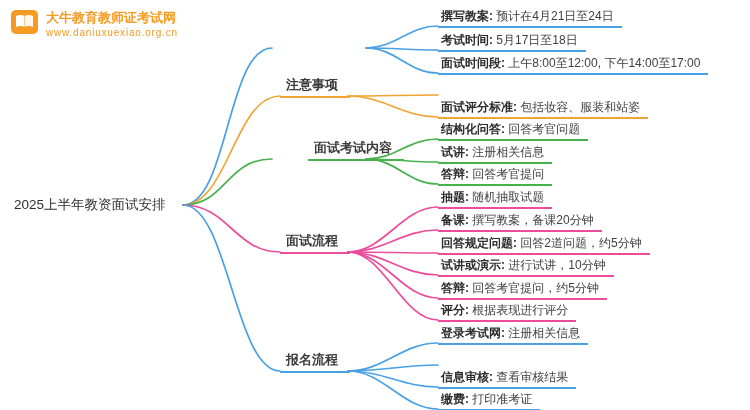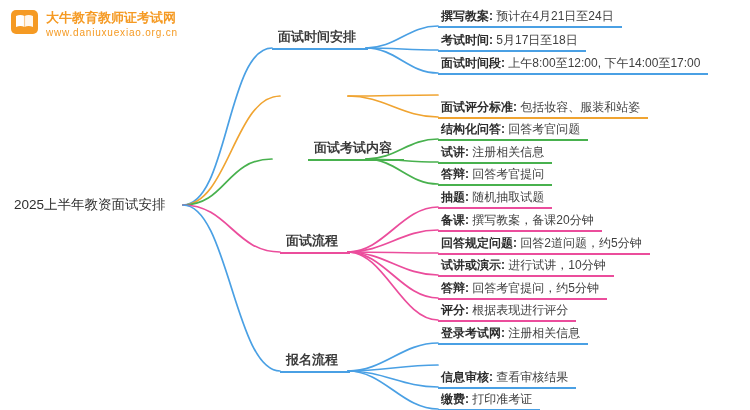--- a/index.html
+++ b/index.html
@@ -82,21 +82,21 @@
       </svg>
     </span>
     <div class="logo-text">
       <div class="logo-name" style="color: rgb(245, 154, 35);">大牛教育教师证考试网</div>
       <div class="logo-url" style="color: rgb(245, 154, 35);">www.daniuxuexiao.org.cn</div>
     </div>
   </div>
 
   <div class="root-topic">2025上半年教资面试安排</div>
 
-  <div class="node branch" style="left: 272px; top: 27px; border-bottom-color: rgb(74, 160, 228);">面试时间安排</div>
+  <div class="node branch" style="left: 280px; top: 75px; border-bottom-color: rgb(240, 164, 49);">注意事项</div>
   <div class="node branch" style="left: 272px; top: 138px; border-bottom-color: rgb(72, 177, 78); margin-left: 36px;">面试考试内容</div>
   <div class="node branch" style="left: 280px; top: 231px; border-bottom-color: rgb(235, 77, 156);">面试流程</div>
   <div class="node branch" style="left: 280px; top: 350px; border-bottom-color: rgb(74, 160, 228);">报名流程</div>
 
   <div class="node leaf" style="left: 438px; top: 8px; border-bottom-color: rgb(74, 160, 228);">
     <b>撰写教案:</b><span> 预计在4月21日至24日</span>
   </div>
   <div class="node leaf" style="left: 438px; top: 32px; border-bottom-color: rgb(74, 160, 228);">
     <b>考试时间:</b><span> 5月17日至18日</span>
   </div>

